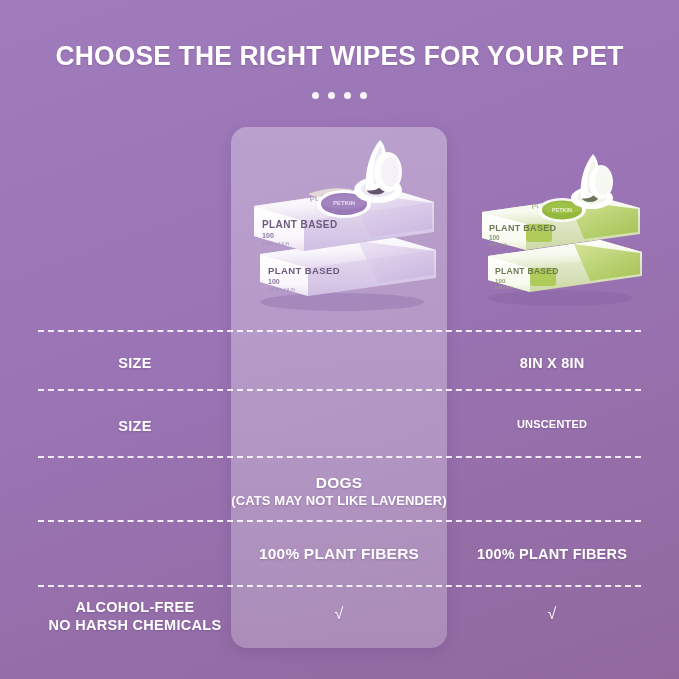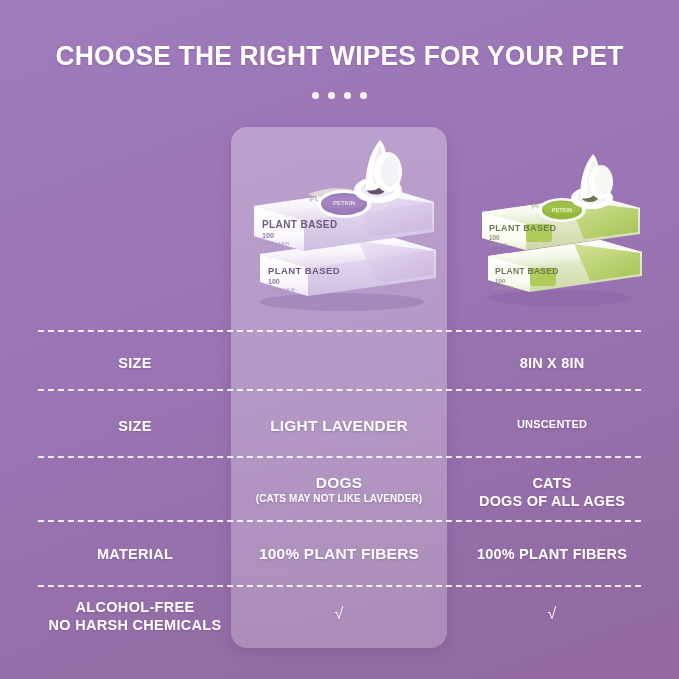--- a/index.html
+++ b/index.html
@@ -95,21 +95,21 @@
     text-align: center;
     text-shadow: 0 1px 2px rgba(80,50,105,0.30);
     line-height: 1.22;
   }
   .col-label { left: 35px;  width: 200px; }
   .col-a     { left: 231px; width: 216px; }
   .col-b     { left: 447px; width: 210px; }
 
   .cell-label { font-size: 14.5px; font-weight: bold; letter-spacing: 0.3px; }
   .cell-value { font-size: 15.5px; font-weight: bold; letter-spacing: 0.2px; }
-  .cell-sub   { font-size: 10px; font-weight: bold; letter-spacing: 0.1px; display: block; }
+  .cell-sub   { font-size: 13px; font-weight: bold; letter-spacing: 0.1px; display: block; }
   .cell-check { font-size: 16px; font-weight: normal; }
 </style>
 </head>
 <body>
 
 <div id="stage">
 
   <div class="title">CHOOSE THE RIGHT WIPES FOR YOUR PET</div>
   <div class="dots">
     <i></i>
@@ -240,33 +240,27 @@
     <div class="divider" style="top:330px"></div>
     <div class="divider" style="top:389px"></div>
     <div class="divider" style="top:456px"></div>
     <div class="divider" style="top:520px"></div>
     <div class="divider" style="top:585px"></div>
 
     <div class="cell col-label cell-label" style="top:355px">SIZE</div>
     <div class="cell col-b cell-value" style="top:355px; font-size:14.5px">8IN X 8IN</div>
 
     <div class="cell col-label cell-label" style="top:418px">SIZE</div>
-    <div class="cell col-a cell-value" style="top:417px">LIGHT LAVENDER</div>
     <div class="cell col-b cell-value" style="top:418px; font-size:11px">UNSCENTED</div>
 
     <div class="cell col-a" style="top:473px">
       <span class="cell-value">DOGS</span>
       <span class="cell-sub">(CATS MAY NOT LIKE LAVENDER)</span>
     </div>
-    <div class="cell col-b" style="top:473px">
-      <span class="cell-value" style="font-size:14.5px">CATS</span>
-      <span class="cell-value" style="font-size:14.5px; display:block">DOGS OF ALL AGES</span>
-    </div>
-
-    <div class="cell col-label cell-label" style="top:546px">MATERIAL</div>
+
     <div class="cell col-a cell-value" style="top:545px">100% PLANT FIBERS</div>
     <div class="cell col-b cell-value" style="top:546px; font-size:14.5px">100% PLANT FIBERS</div>
 
     <div class="cell col-label" style="top:597px">
       <span class="cell-label">ALCOHOL-FREE</span>
       <span class="cell-label" style="display:block">NO HARSH CHEMICALS</span>
     </div>
     <div class="cell col-a cell-check" style="top:604px">√</div>
     <div class="cell col-b cell-check" style="top:604px">√</div>
 

